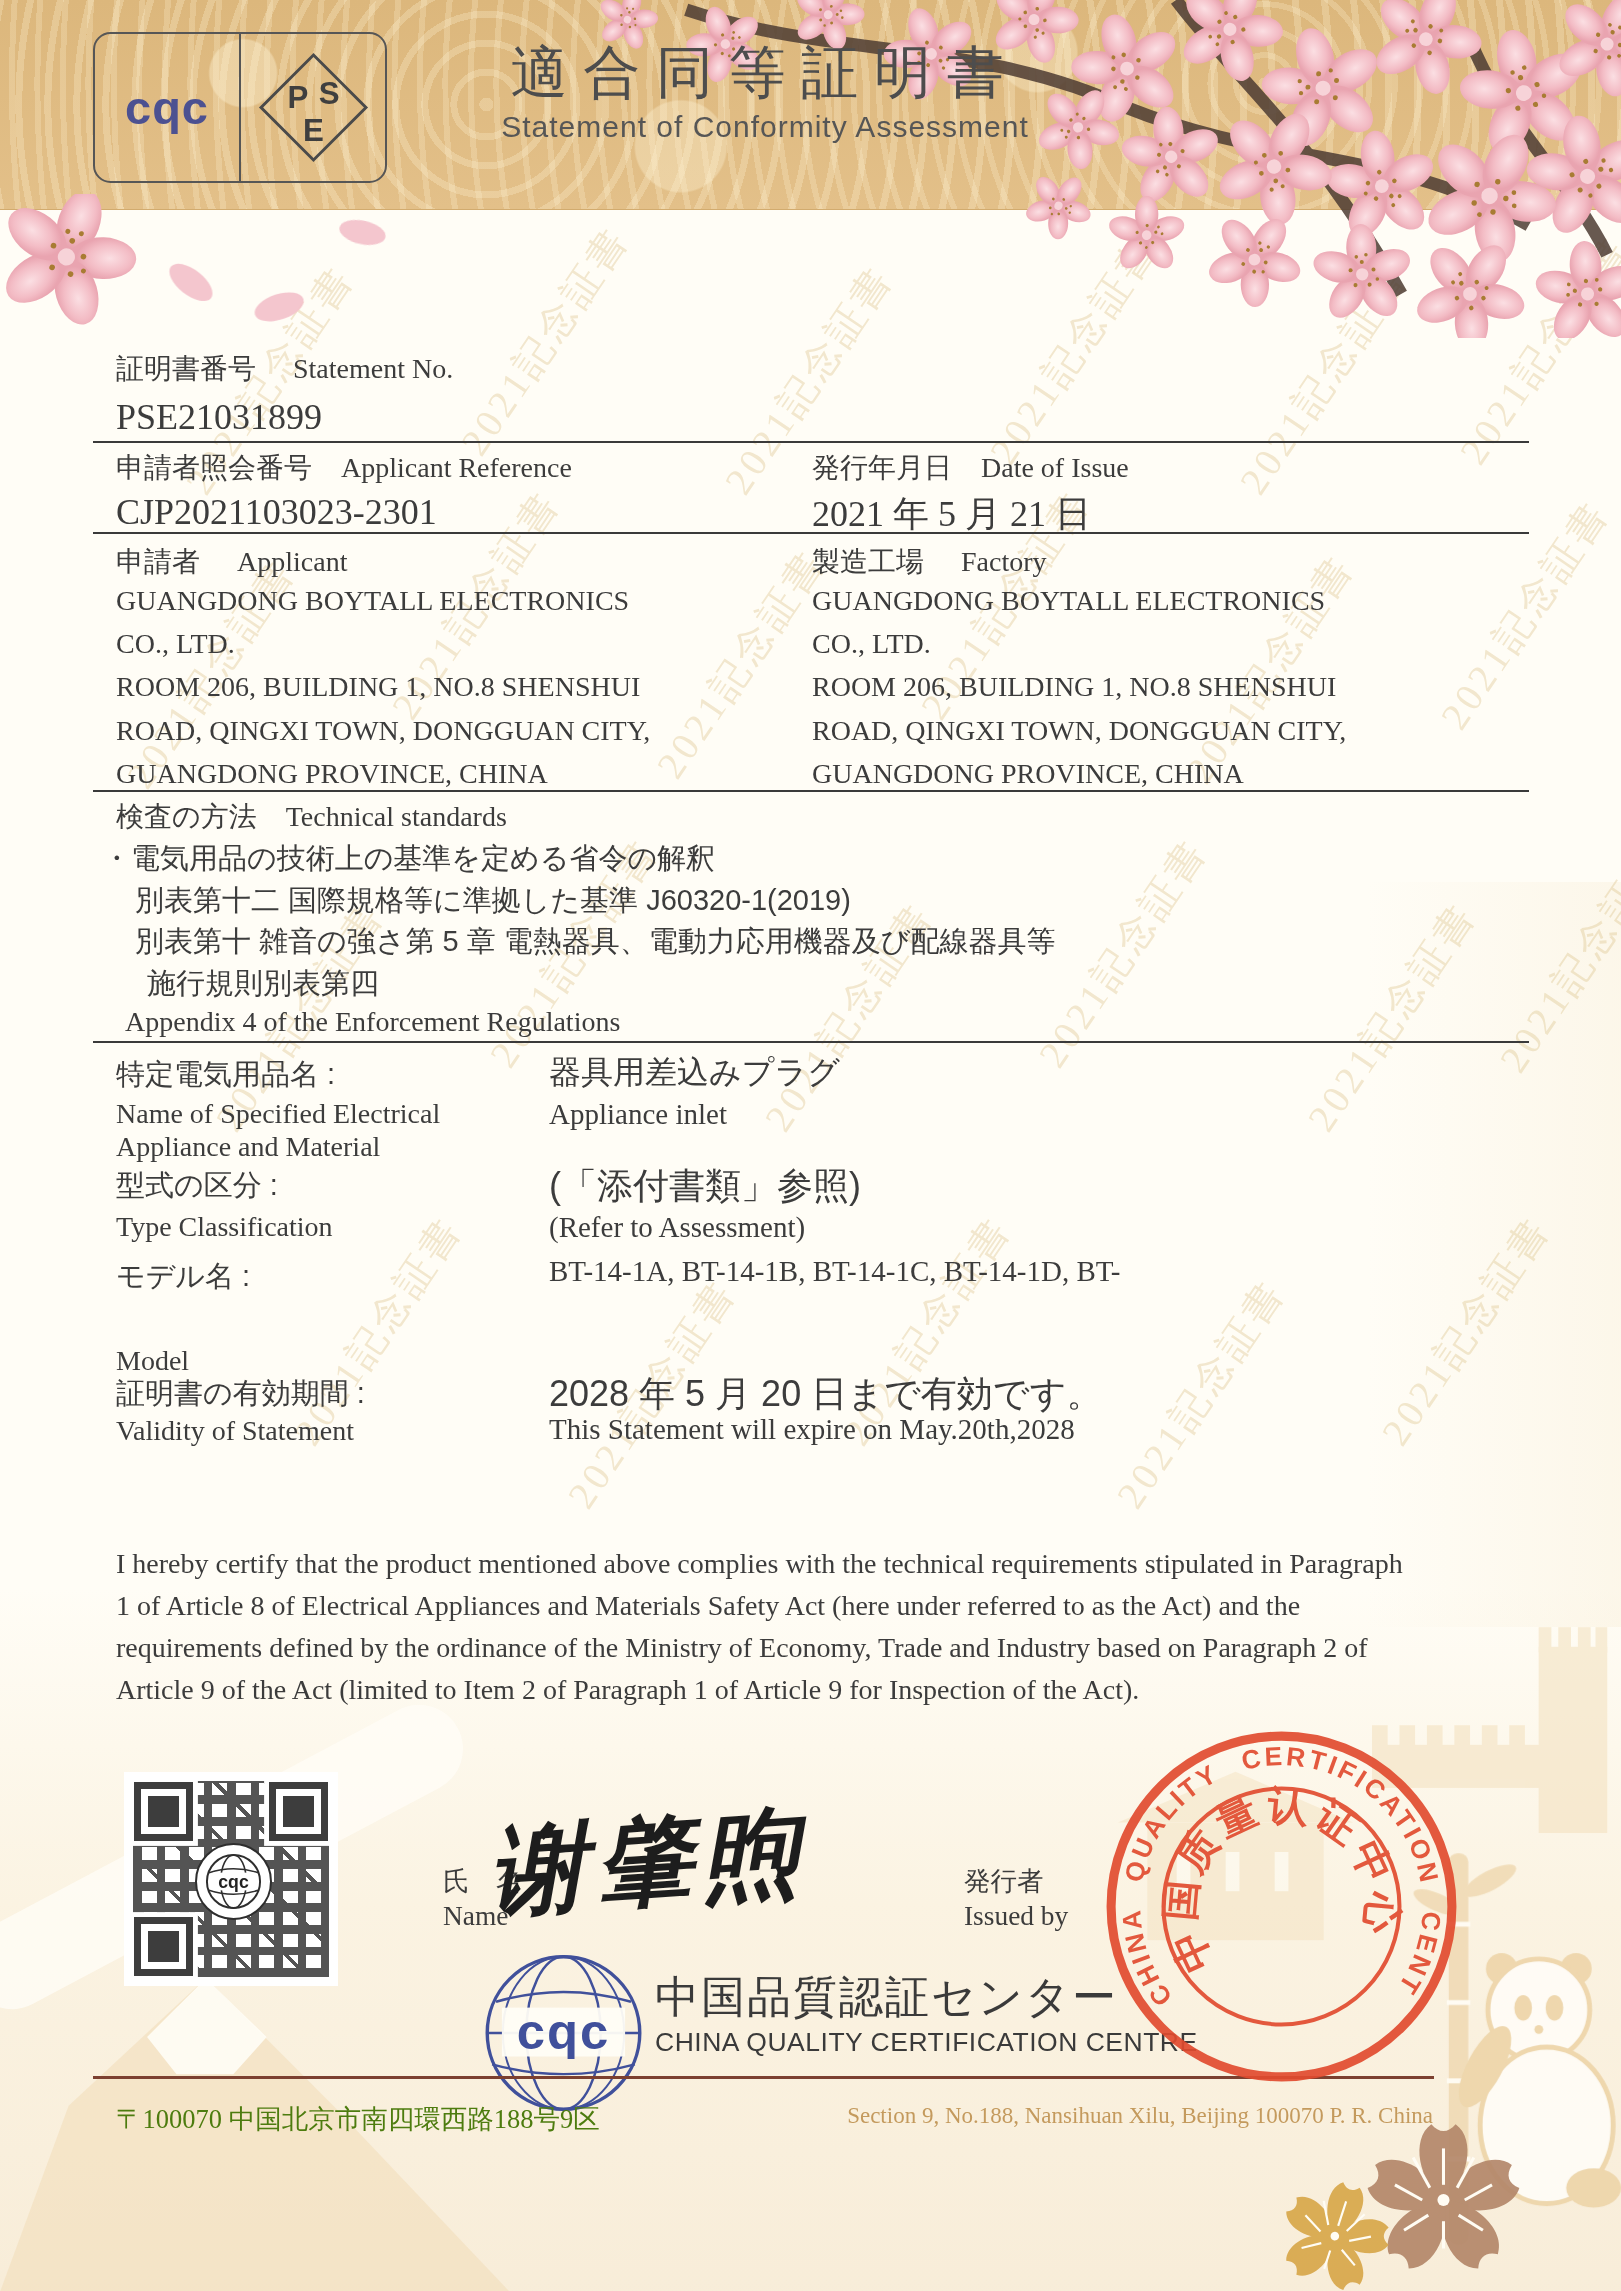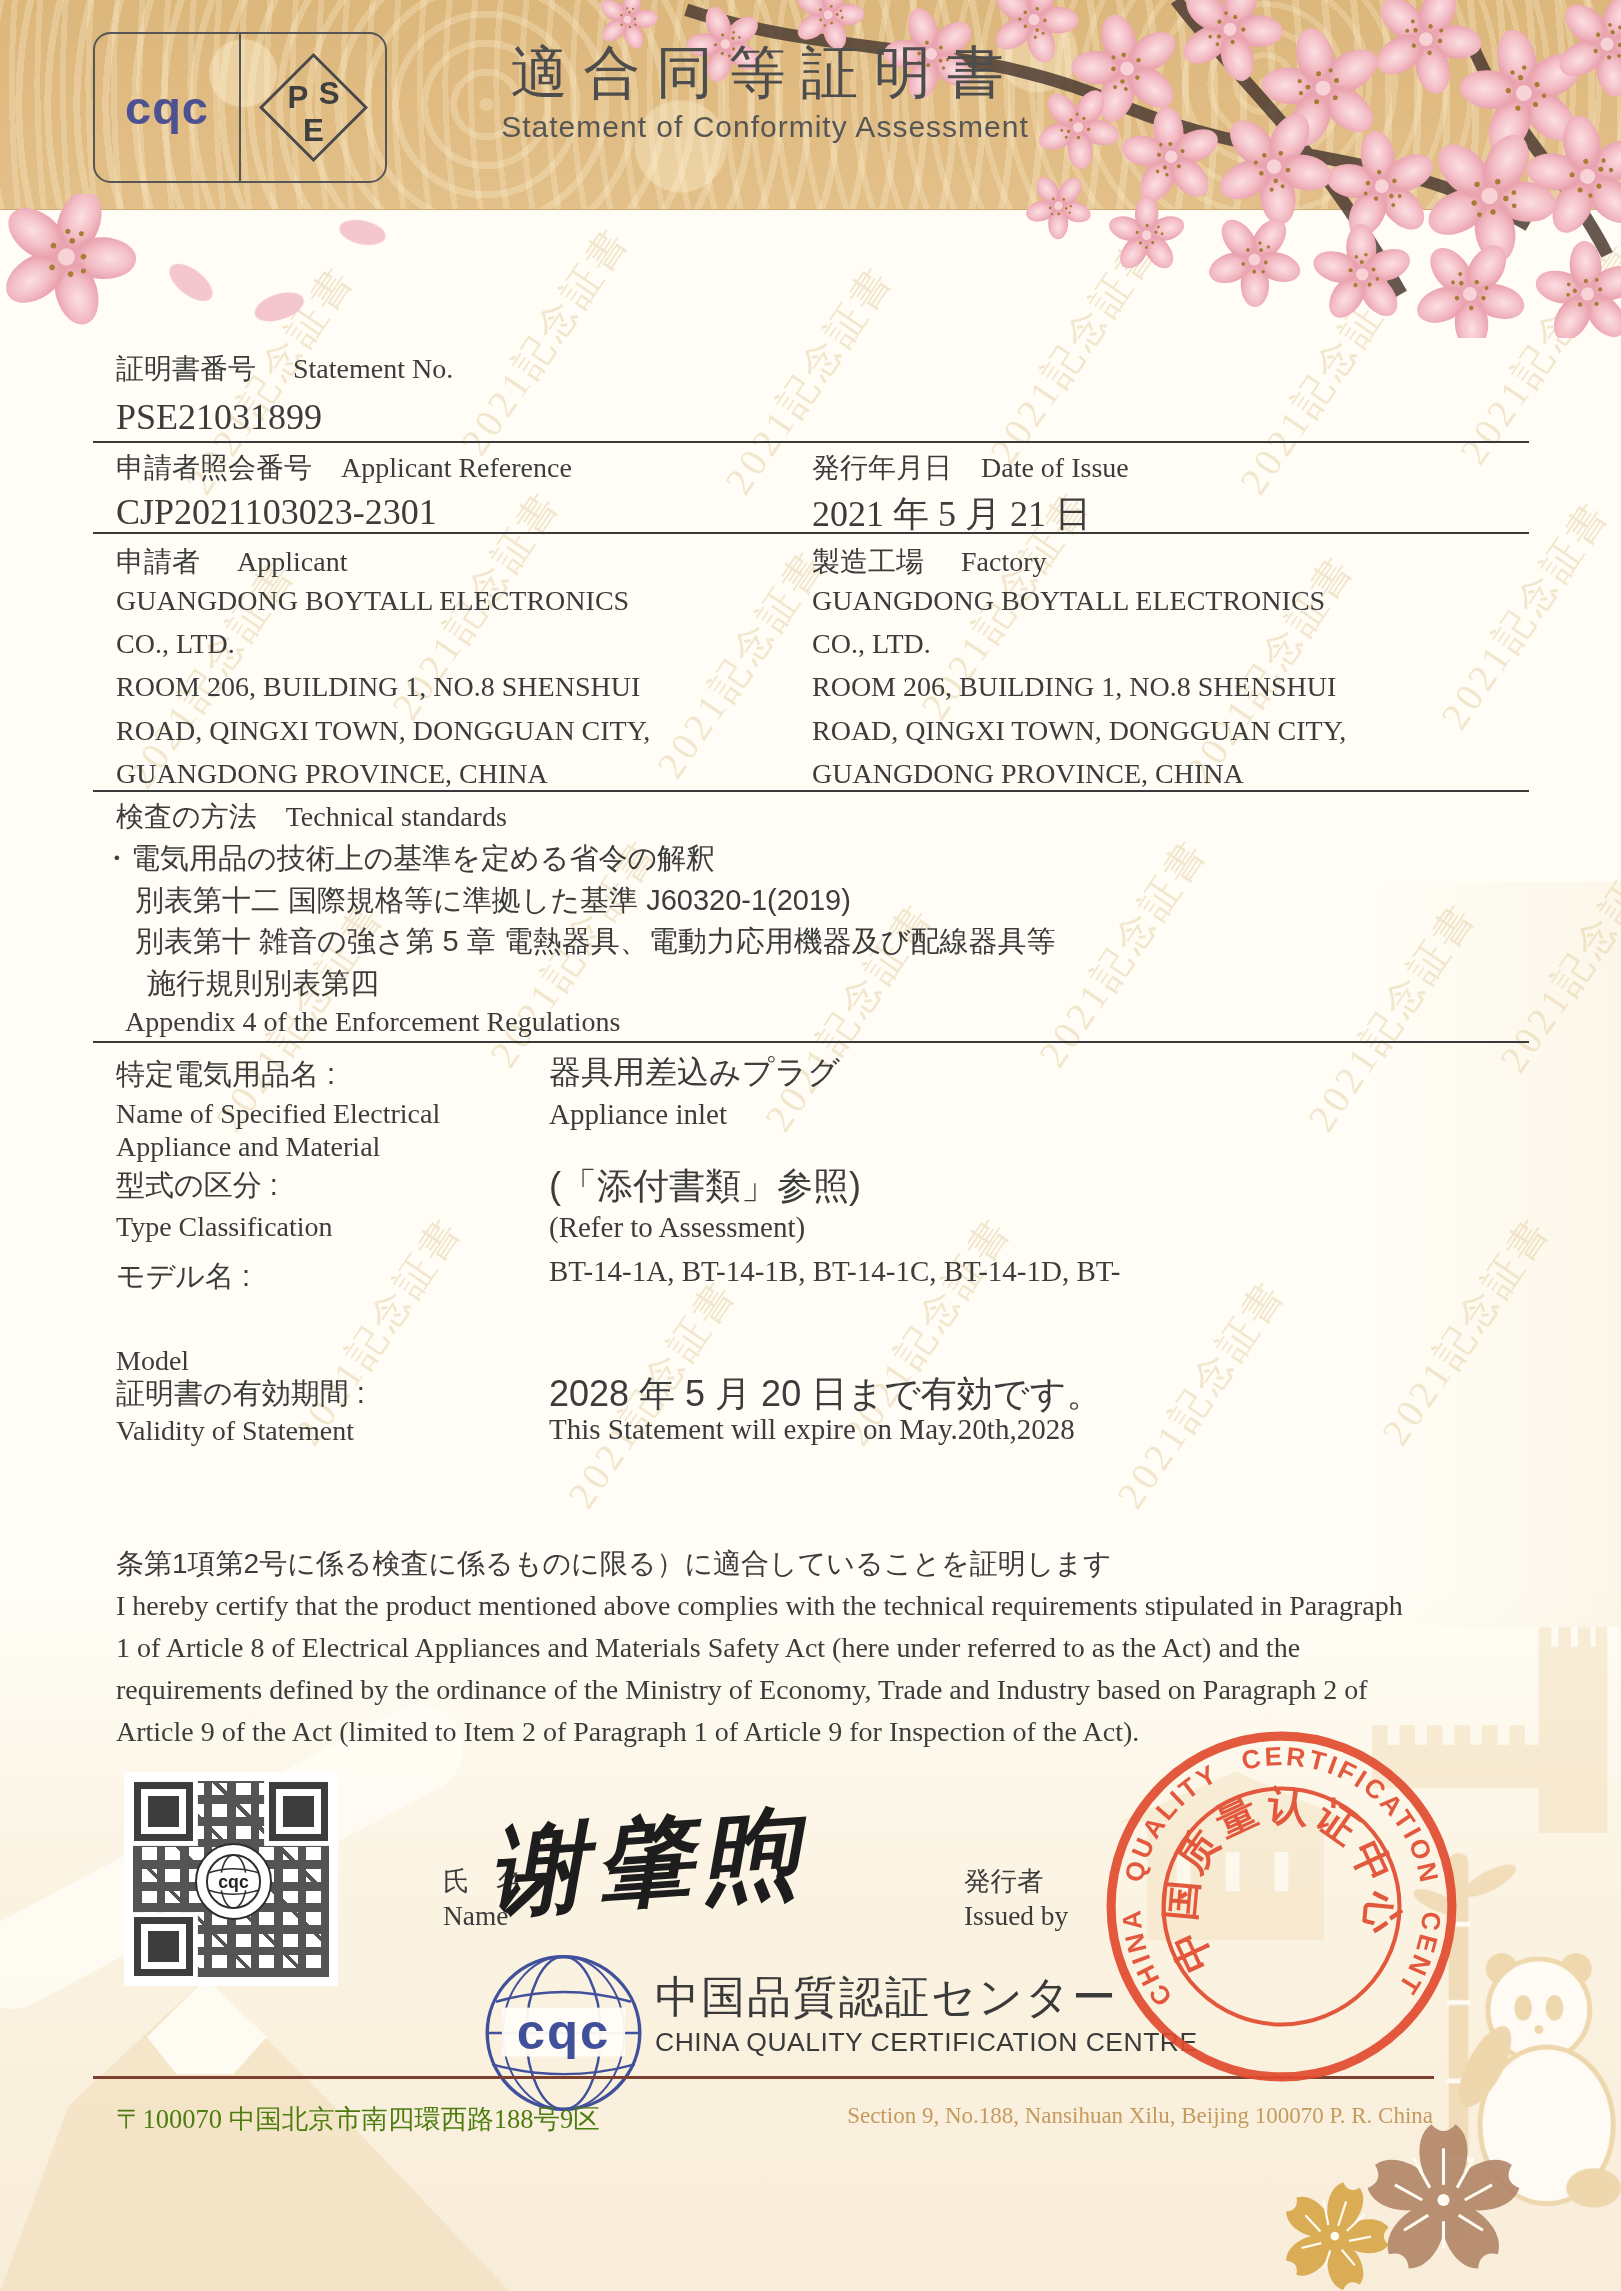--- a/index.html
+++ b/index.html
@@ -368,21 +368,20 @@
   <div class="abs z5 jp f30 nowrap" style="left:116px;top:1257px">モデル名 :</div>
   <div class="abs z5 en f30 nowrap" style="left:549px;top:1255px">BT-14-1A, BT-14-1B, BT-14-1C, BT-14-1D, BT-</div>
   <div class="abs z5 en f29 nowrap" style="left:116px;top:1345px">Model</div>
 
   <div class="abs z5 jp f30 nowrap" style="left:116px;top:1374px">証明書の有効期間 :</div>
   <div class="abs z5 jp f31 nowrap" style="left:549px;top:1370px">2028 年 5 月 20 日まで有効です。</div>
   <div class="abs z5 en f29 nowrap" style="left:116px;top:1415px">Validity of Statement</div>
   <div class="abs z5 en f30 nowrap" style="left:549px;top:1413px">This Statement will expire on May.20th,2028</div>
 
   <div class="abs para">
-    <div class="pl pjp jp">条第1項第2号に係る検査に係るものに限る）に適合していることを証明します</div>
     <div class="pl pen en">I hereby certify that the product mentioned above complies with the technical requirements stipulated in Paragraph</div>
     <div class="pl pen en">1 of Article 8 of Electrical Appliances and Materials Safety Act (here under referred to as the Act) and the</div>
     <div class="pl pen en">requirements defined by the ordinance of the Ministry of Economy, Trade and Industry based on Paragraph 2 of</div>
     <div class="pl pen en">Article 9 of the Act (limited to Item 2 of Paragraph 1 of Article 9 for Inspection of the Act).</div>
   </div>
 
   <div class="abs qr">
     <div class="qr-noise"></div>
     <div class="finder" style="left:9.8px;top:9.8px"></div>
     <div class="finder" style="right:9.8px;top:9.8px"></div>

